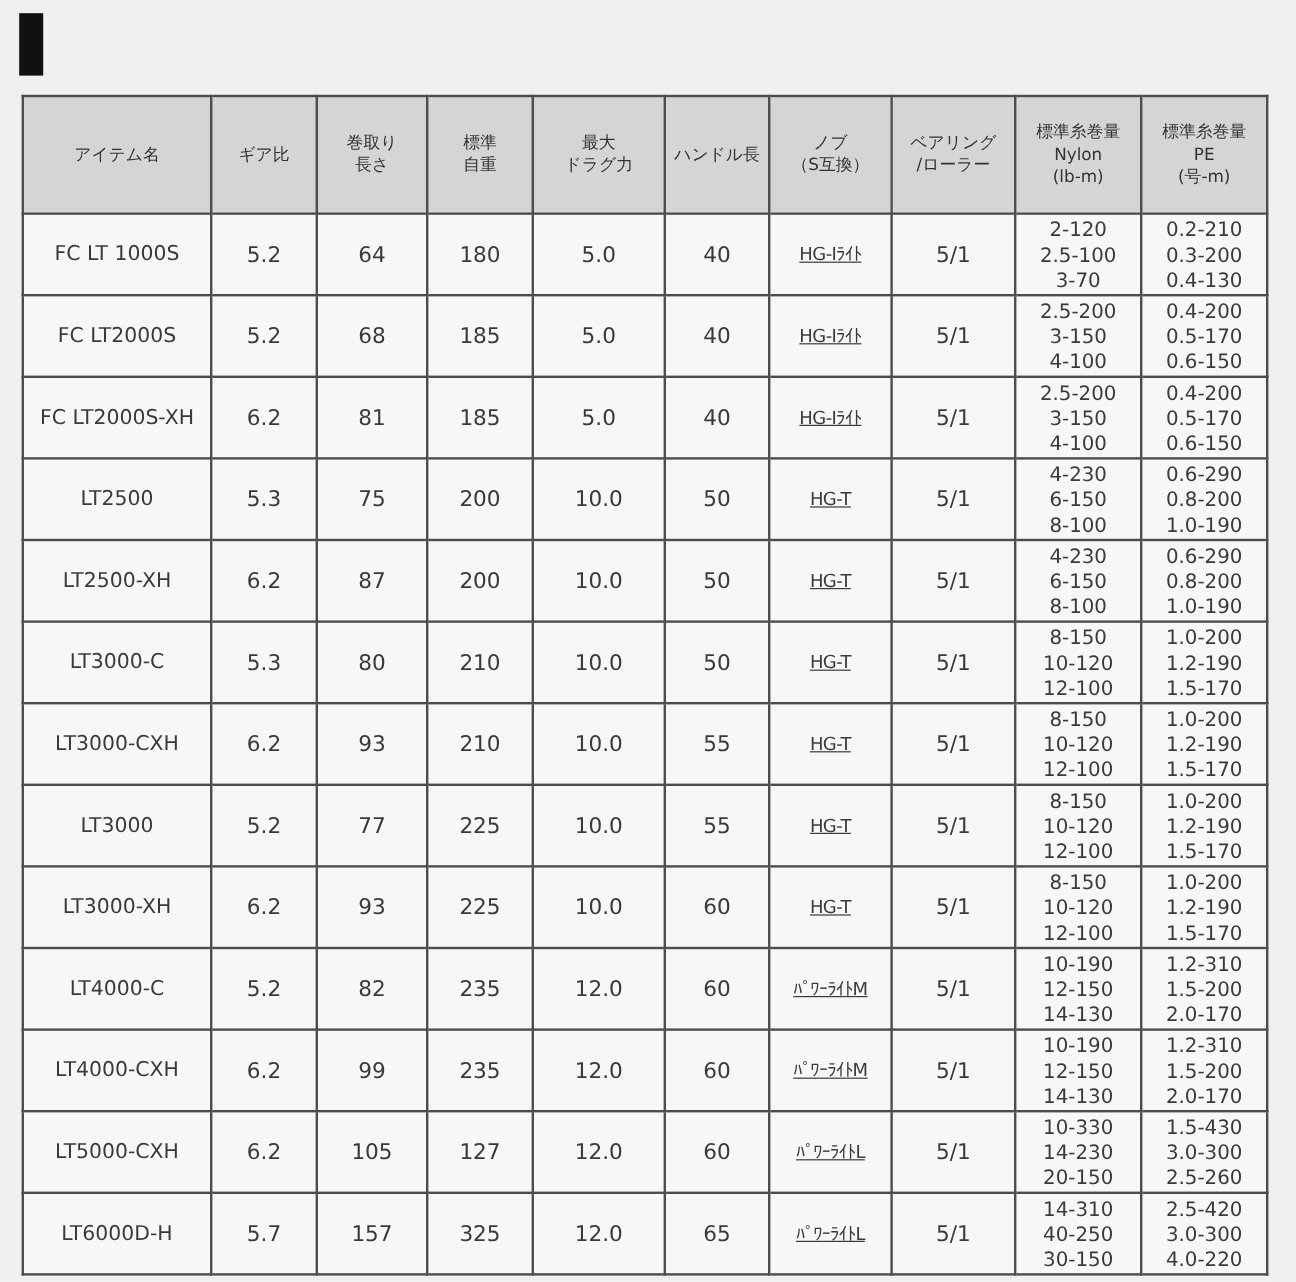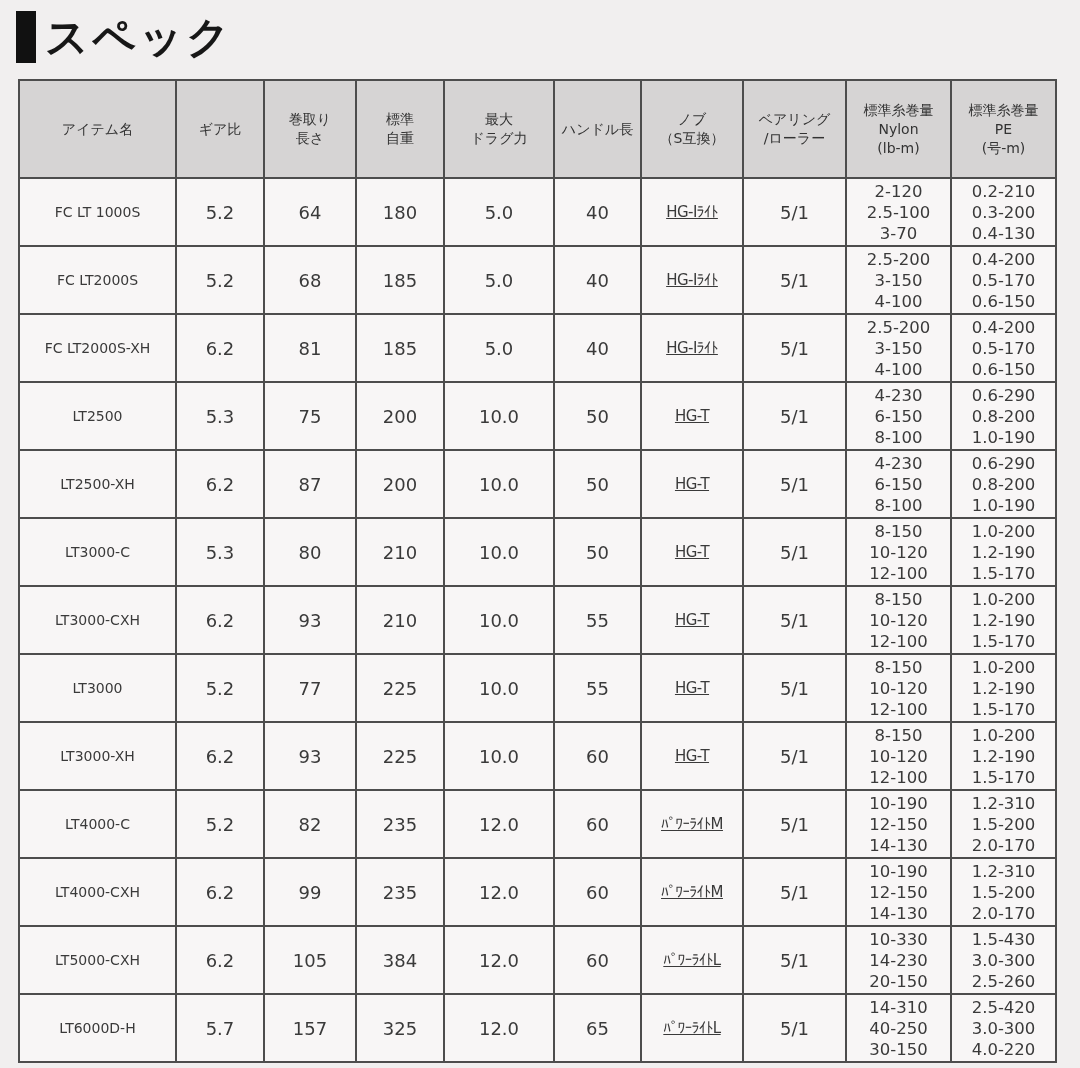--- a/index.html
+++ b/index.html
@@ -52,32 +52,31 @@
     font-weight:400;
     color:#333333;
   }
   .hline{font-size:14px;line-height:19px;}
   .spec-table tbody td{
     background:#f8f6f6;
     height:66px;
     font-size:18px;
     color:#3a3a3a;
   }
-  .spec-table tbody td:nth-child(1){font-size:14px;}
+  .spec-table tbody td:nth-child(1){font-size:17px;}
   .spec-table tbody td:nth-child(7){font-size:15px;letter-spacing:-0.5px;text-decoration:underline;}
   .cline{font-size:16.5px;line-height:21px;}
 </style>
 </head>
 <body>
 
 <div class="page">
 
   <div class="title-row">
     <span class="title-bar"></span>
-    <span class="title-text">スペック</span>
   </div>
 
   <table class="spec-table">
     <colgroup>
       <col class="c1">
         <col class="c2">
         <col class="c3">
         <col class="c4">
         <col class="c5">
       <col class="c6">
@@ -347,21 +346,21 @@
           <td>
             <div class="cline">1.2-310</div>
             <div class="cline">1.5-200</div>
             <div class="cline">2.0-170</div>
           </td>
         </tr>
         <tr>
           <td>LT5000-CXH</td>
           <td>6.2</td>
           <td>105</td>
-          <td>384</td>
+          <td>127</td>
           <td>12.0</td>
           <td>60</td>
           <td>ﾊﾟﾜｰﾗｲﾄL</td>
           <td>5/1</td>
           <td>
             <div class="cline">10-330</div>
             <div class="cline">14-230</div>
             <div class="cline">20-150</div>
           </td>
           <td>

